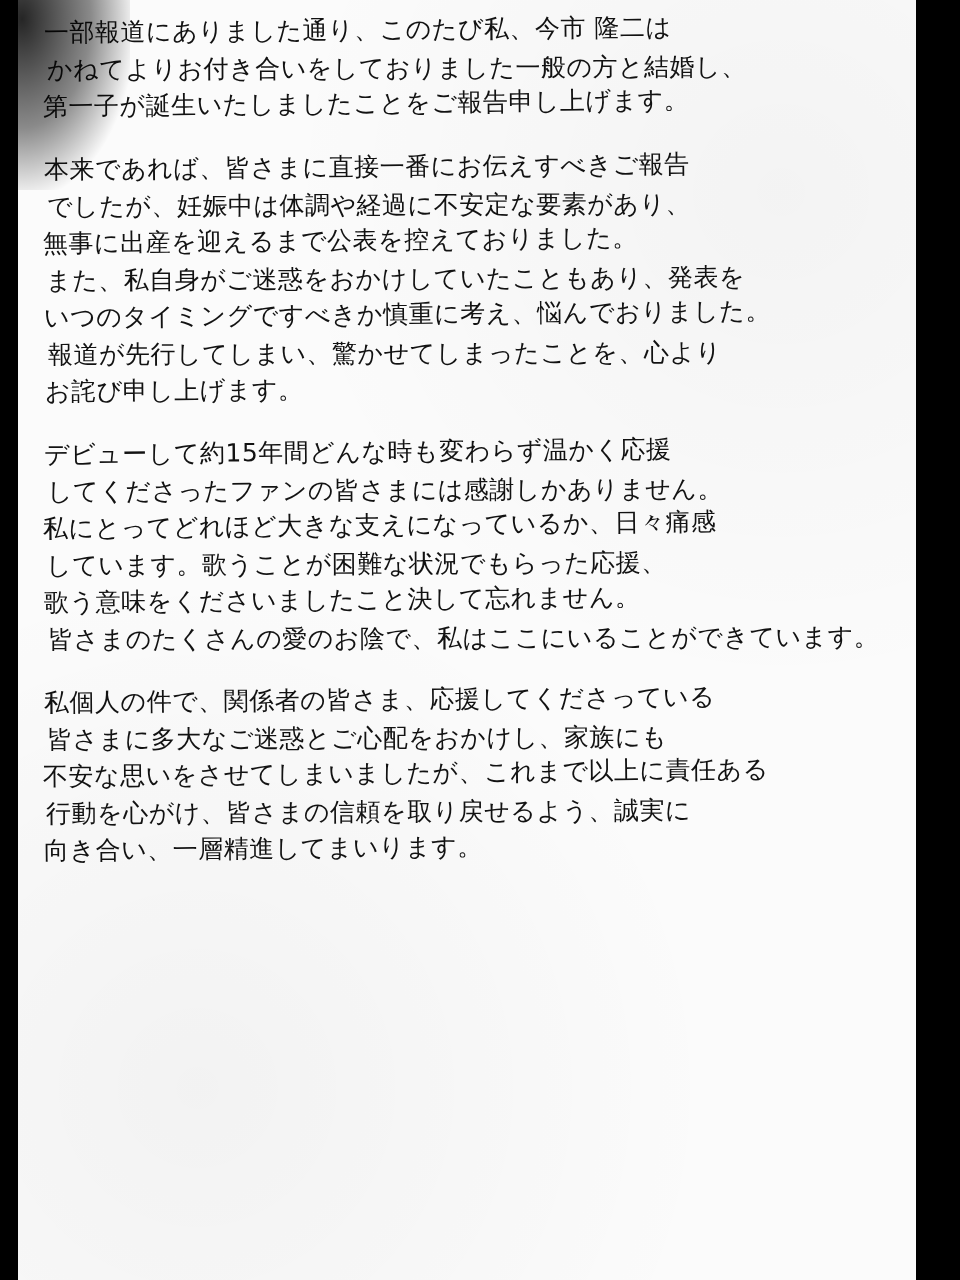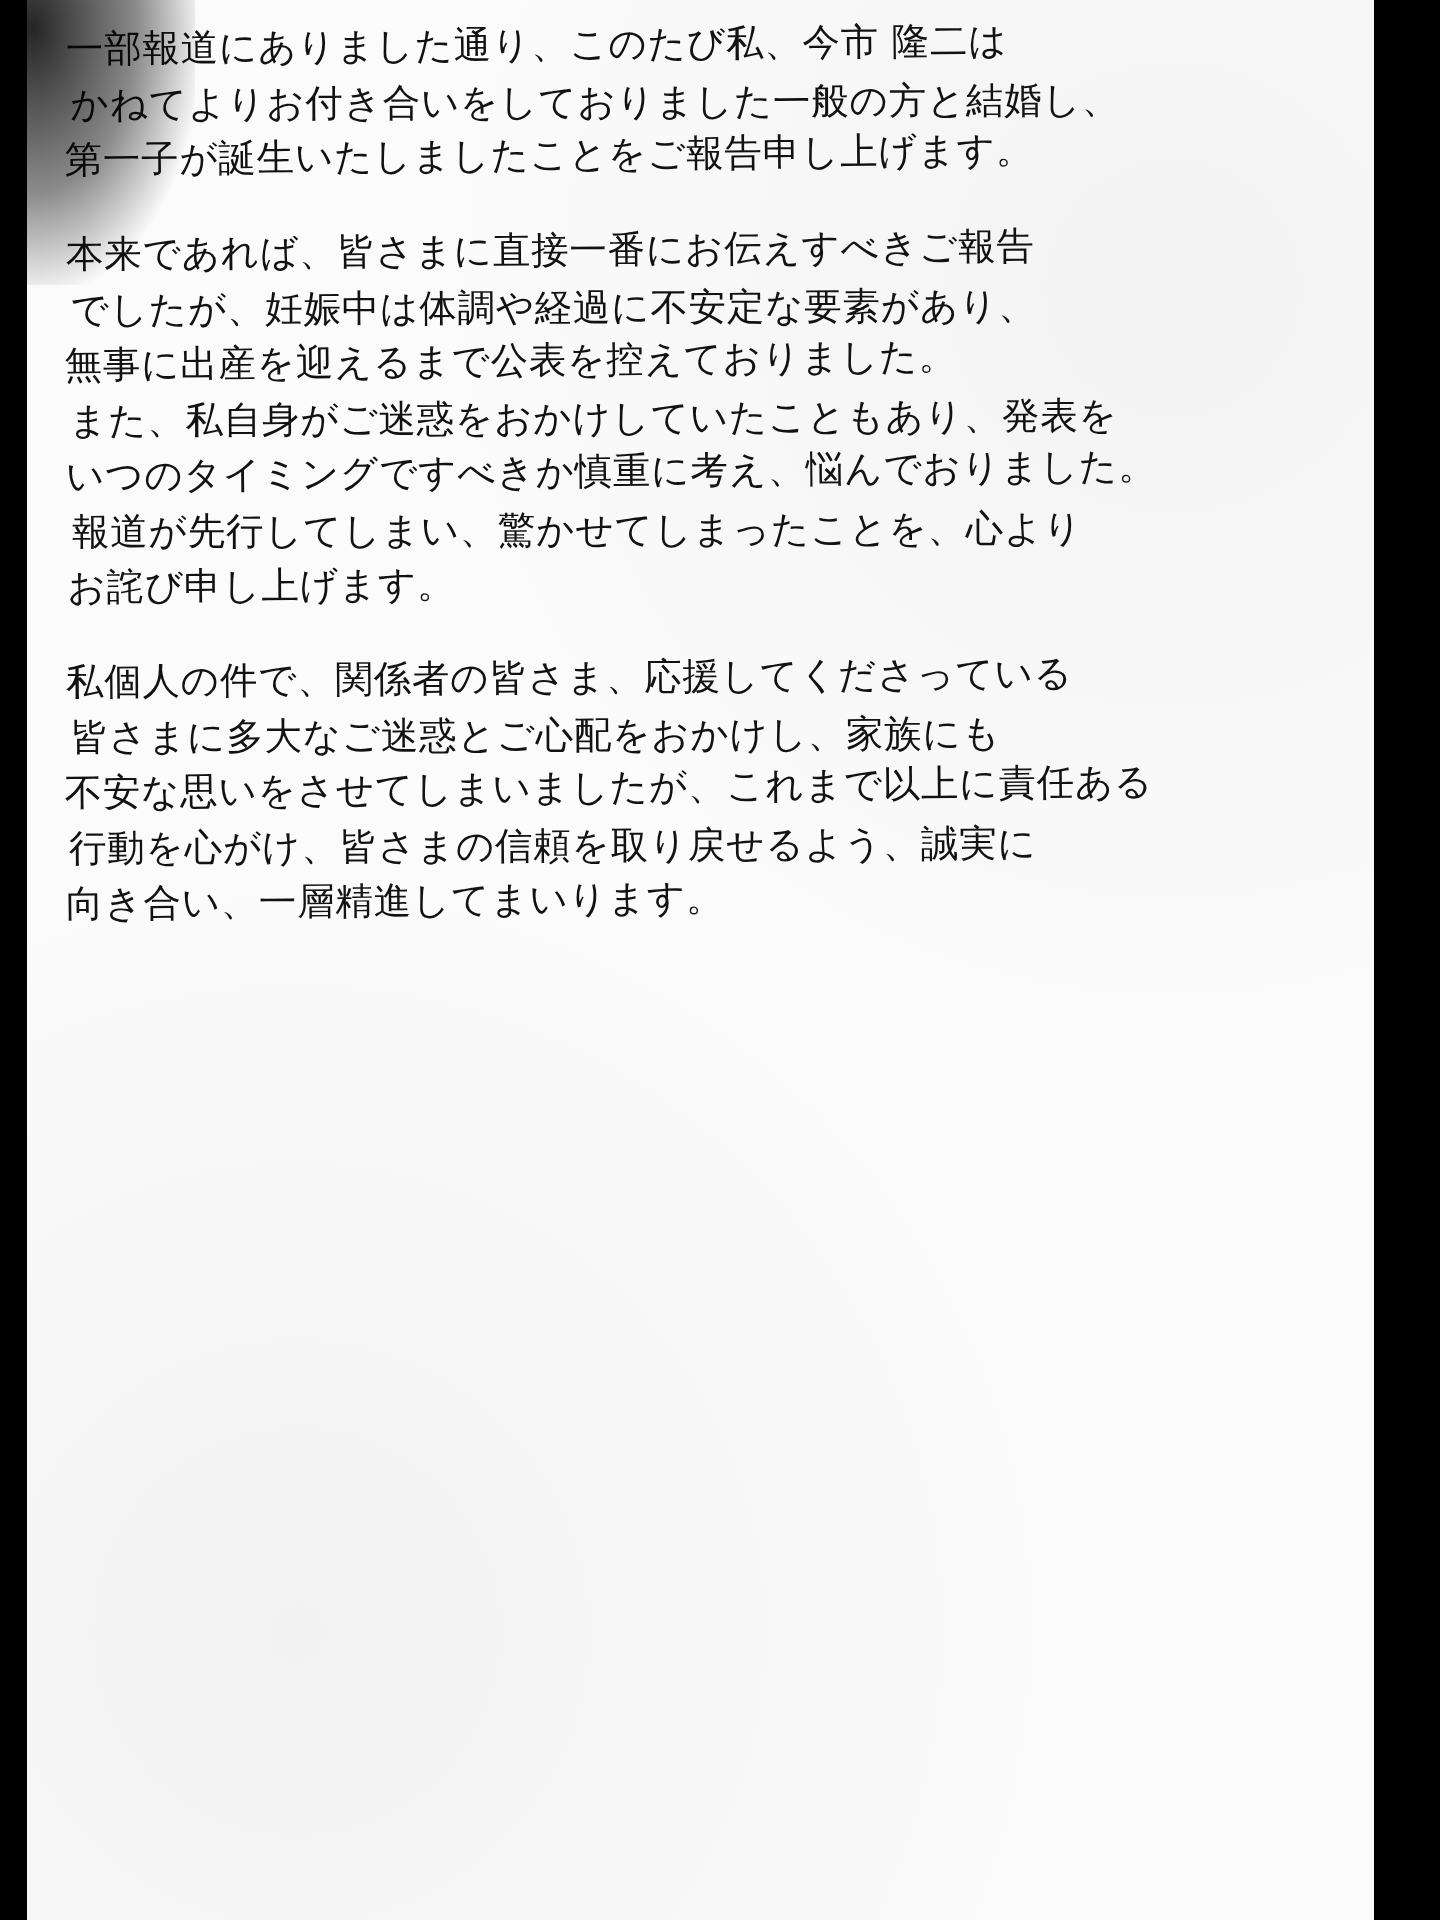--- a/index.html
+++ b/index.html
@@ -112,20 +112,28 @@
         <span class="line">本来であれば、皆さまに直接一番にお伝えすべきご報告</span>
         <span class="line">でしたが、妊娠中は体調や経過に不安定な要素があり、</span>
         <span class="line">無事に出産を迎えるまで公表を控えておりました。</span>
         <span class="line">また、私自身がご迷惑をおかけしていたこともあり、発表を</span>
         <span class="line">いつのタイミングですべきか慎重に考え、悩んでおりました。</span>
         <span class="line">報道が先行してしまい、驚かせてしまったことを、心より</span>
         <span class="line">お詫び申し上げます。</span>
       </div>
 
 
+      <div class="para p4">
+        <span class="line">デビューして約15年間どんな時も変わらず温かく応援</span>
+        <span class="line">してくださったファンの皆さまには感謝しかありません。</span>
+        <span class="line">私にとってどれほど大きな支えになっているか、日々痛感</span>
+        <span class="line">しています。歌うことが困難な状況でもらった応援、</span>
+        <span class="line">歌う意味をくださいましたこと決して忘れません。</span>
+        <span class="line">皆さまのたくさんの愛のお陰で、私はここにいることができています。</span>
+      </div>
 
       <div class="para p5">
         <span class="line">私個人の件で、関係者の皆さま、応援してくださっている</span>
         <span class="line">皆さまに多大なご迷惑とご心配をおかけし、家族にも</span>
         <span class="line">不安な思いをさせてしまいましたが、これまで以上に責任ある</span>
         <span class="line">行動を心がけ、皆さまの信頼を取り戻せるよう、誠実に</span>
         <span class="line">向き合い、一層精進してまいります。</span>
       </div>
 
     </div>

